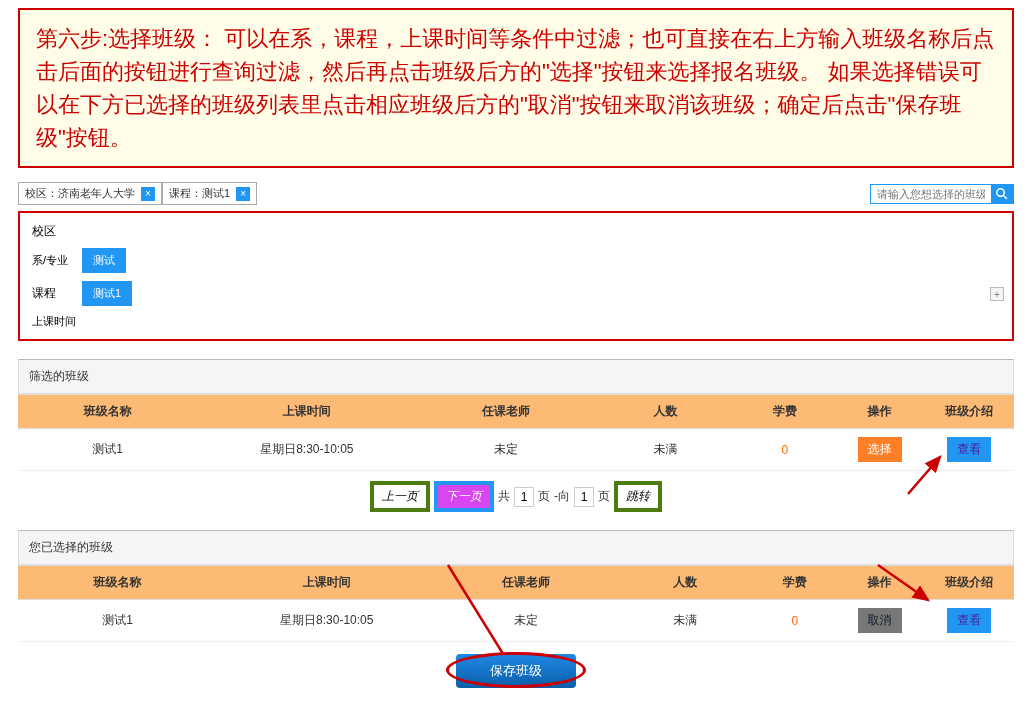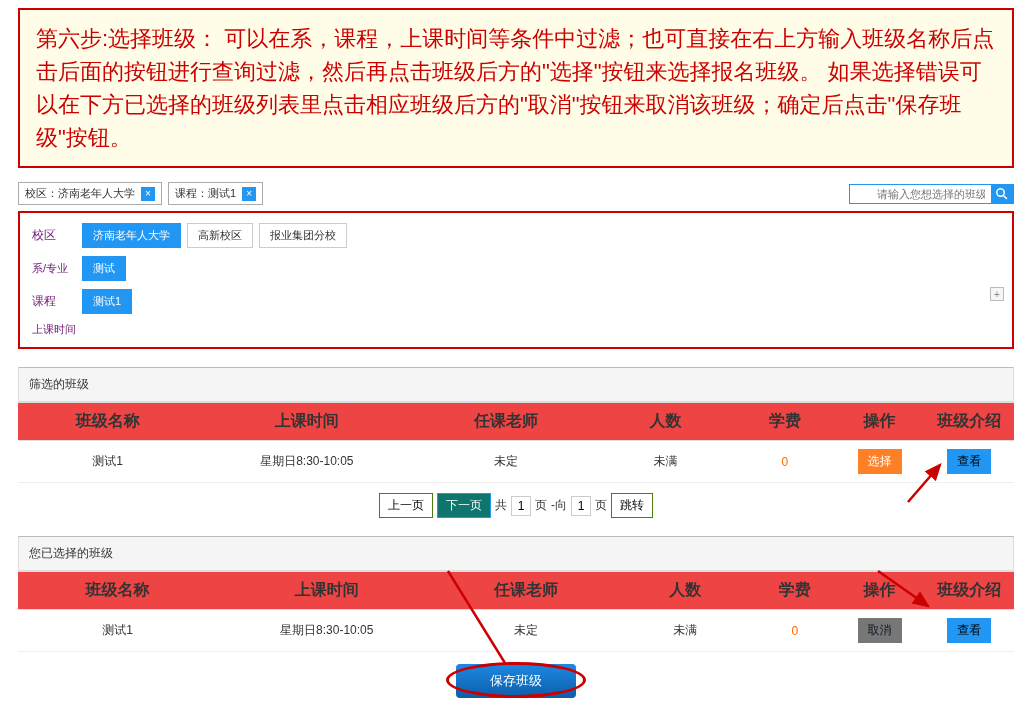--- a/index.html
+++ b/index.html
@@ -1,45 +1,45 @@
 <!DOCTYPE html>
 <html><head>
 <meta charset="utf-8">
 <style>
 * { box-sizing: border-box; margin: 0; padding: 0; }
 body { font-family: "Microsoft YaHei", Arial, sans-serif; font-size: 12px; color: #333; background: #fff; padding: 0 18px 20px; }
 .instruction-box { border: 2px solid #c00; background: #fffde7; padding: 12px 16px; margin: 8px 0 14px; color: #c00; font-size: 22px; line-height: 1.5; }
 .filter-row { display: flex; justify-content: space-between; align-items: center; margin-bottom: 6px; }
-.filter-tags { display: flex; gap: 6px; }
+.filter-tags { display: flex; gap: 0; }
 .filter-tag { border: 1px solid #aaa; padding: 3px 6px; display: flex; align-items: center; gap: 6px; font-size: 11px; background: #fff; }
 .tag-close { background: #2196f3; color: #fff; width: 14px; height: 14px; display: inline-flex; align-items: center; justify-content: center; font-size: 10px; cursor: pointer; }
-.search-wrap { display: flex; border: 1px solid #2196f3; padding-left: 21px; }
+.search-wrap { display: flex; border: 1px solid #2196f3; }
 .search-input { border: none; padding: 3px 6px; width: 120px; font-size: 11px; outline: none; color: #999; }
 .search-btn { background: #2196f3; border: none; color: #fff; width: 22px; display: flex; align-items: center; justify-content: center; cursor: pointer; }
 .search-btn svg { width: 12px; height: 12px; fill: #fff; }
 .filter-panel { border: 2px solid #c00; padding: 10px 12px; position: relative; }
 .filter-line { display: flex; align-items: center; margin-bottom: 8px; }
-.filter-label { width: 50px; font-size: 12px; color: #701a75; }
+.filter-label { width: 50px; font-size: 12px; color: #000000; }
 .filter-label.small { font-size: 11px; }
 .filter-opts { display: flex; gap: 6px; flex-wrap: wrap; }
 .opt { border: 1px solid #ccc; padding: 4px 10px; font-size: 11px; background: #fff; cursor: pointer; }
 .opt.active { background: #2196f3; color: #fff; border-color: #2196f3; }
 .expand-btn { position: absolute; right: 8px; top: 74px; border: 1px solid #bbb; background: #f5f5f5; color: #888; width: 14px; height: 14px; font-size: 10px; display: flex; align-items: center; justify-content: center; cursor: pointer; }
 .section-title { background: #f5f5f5; border: 1px solid #ddd; padding: 8px 10px; margin-top: 18px; font-size: 12px; border-top: 1px solid #bbb; }
 table { width: 100%; border-collapse: collapse; }
-thead th { background: #ef4444; border-bottom: 1px solid #ddd; border-top: 1px solid #ddd; padding: 8px 6px; font-size: 16px; font-weight: bold; text-align: center; }
+thead th { background: #fdba74; border-bottom: 1px solid #ddd; border-top: 1px solid #ddd; padding: 8px 6px; font-size: 12px; font-weight: bold; text-align: center; }
 tbody td { padding: 8px 6px; text-align: center; font-size: 12px; border-bottom: 1px solid #eee; background: #fff; }
 tbody tr.sum td { background: #f7f7f7; font-weight: bold; }
 .fee { color: #f60; }
 .btn-orange { background: #ff7f27; color: #fff; border: none; padding: 4px 10px; font-size: 12px; cursor: pointer; }
-.btn-blue { background: #2196f3; color: #000000; border: none; padding: 4px 10px; font-size: 12px; cursor: pointer; }
+.btn-blue { background: #2196f3; color: #4c1d95; border: none; padding: 4px 10px; font-size: 12px; cursor: pointer; }
 .btn-gray { background: #777; color: #0f172a; border: none; padding: 4px 10px; font-size: 12px; cursor: pointer; }
 .pager { display: flex; justify-content: center; align-items: center; gap: 4px; margin: 10px 0; font-size: 12px; }
-.pager-btn { border: 1px solid #4d7c0f; padding: 3px 8px; background: #fff; cursor: pointer; font-size: 12px; }
-.pager-btn.active { background: #0f766e; color: #fff; border-color: #2196f3; }
+.pager-btn { border: 4px solid #4d7c0f; padding: 3px 8px; background: #fff; cursor: pointer; font-size: 12px; font-style: italic; }
+.pager-btn.active { background: #d946ef; color: #fff; border-color: #2196f3; }
 .pager input { width: 20px; border: 1px solid #ccc; padding: 2px; text-align: center; font-size: 12px; }
 .save-wrap { display: flex; justify-content: center; margin-top: 12px; position: relative; }
 .save-btn { background: linear-gradient(#1e88e5, #0b5fa8); color: #fff; border: none; padding: 8px 34px; font-size: 13px; cursor: pointer; border-radius: 4px; }
 .save-circle { position: absolute; border: 3px solid #c00; border-radius: 50%; width: 140px; height: 36px; top: -2px; pointer-events: none; }
 .arrow { position: absolute; pointer-events: none; }
 .arrow svg { overflow: visible; }
 .bottom-section { position: relative; }
 </style>
 </head>
 <body>
@@ -63,25 +63,20 @@
       <svg viewBox="0 0 16 16">
           <path d="M6 2a4 4 0 100 8 4 4 0 000-8zM0 6a6 6 0 1110.9 3.5l4.3 4.3-1.4 1.4-4.3-4.3A6 6 0 010 6z"></path>
         </svg>
     </button>
   </div>
 </div>
 
 <div class="filter-panel">
   <div class="filter-line">
     <div class="filter-label">校区</div>
-    <div class="filter-opts">
-      <div class="opt active">济南老年人大学</div>
-      <div class="opt">高新校区</div>
-      <div class="opt">报业集团分校</div>
-    </div>
   </div>
   <div class="filter-line">
     <div class="filter-label small">系/专业</div>
     <div class="filter-opts">
       <div class="opt active">测试</div>
     </div>
   </div>
   <div class="filter-line">
     <div class="filter-label">课程</div>
     <div class="filter-opts">

